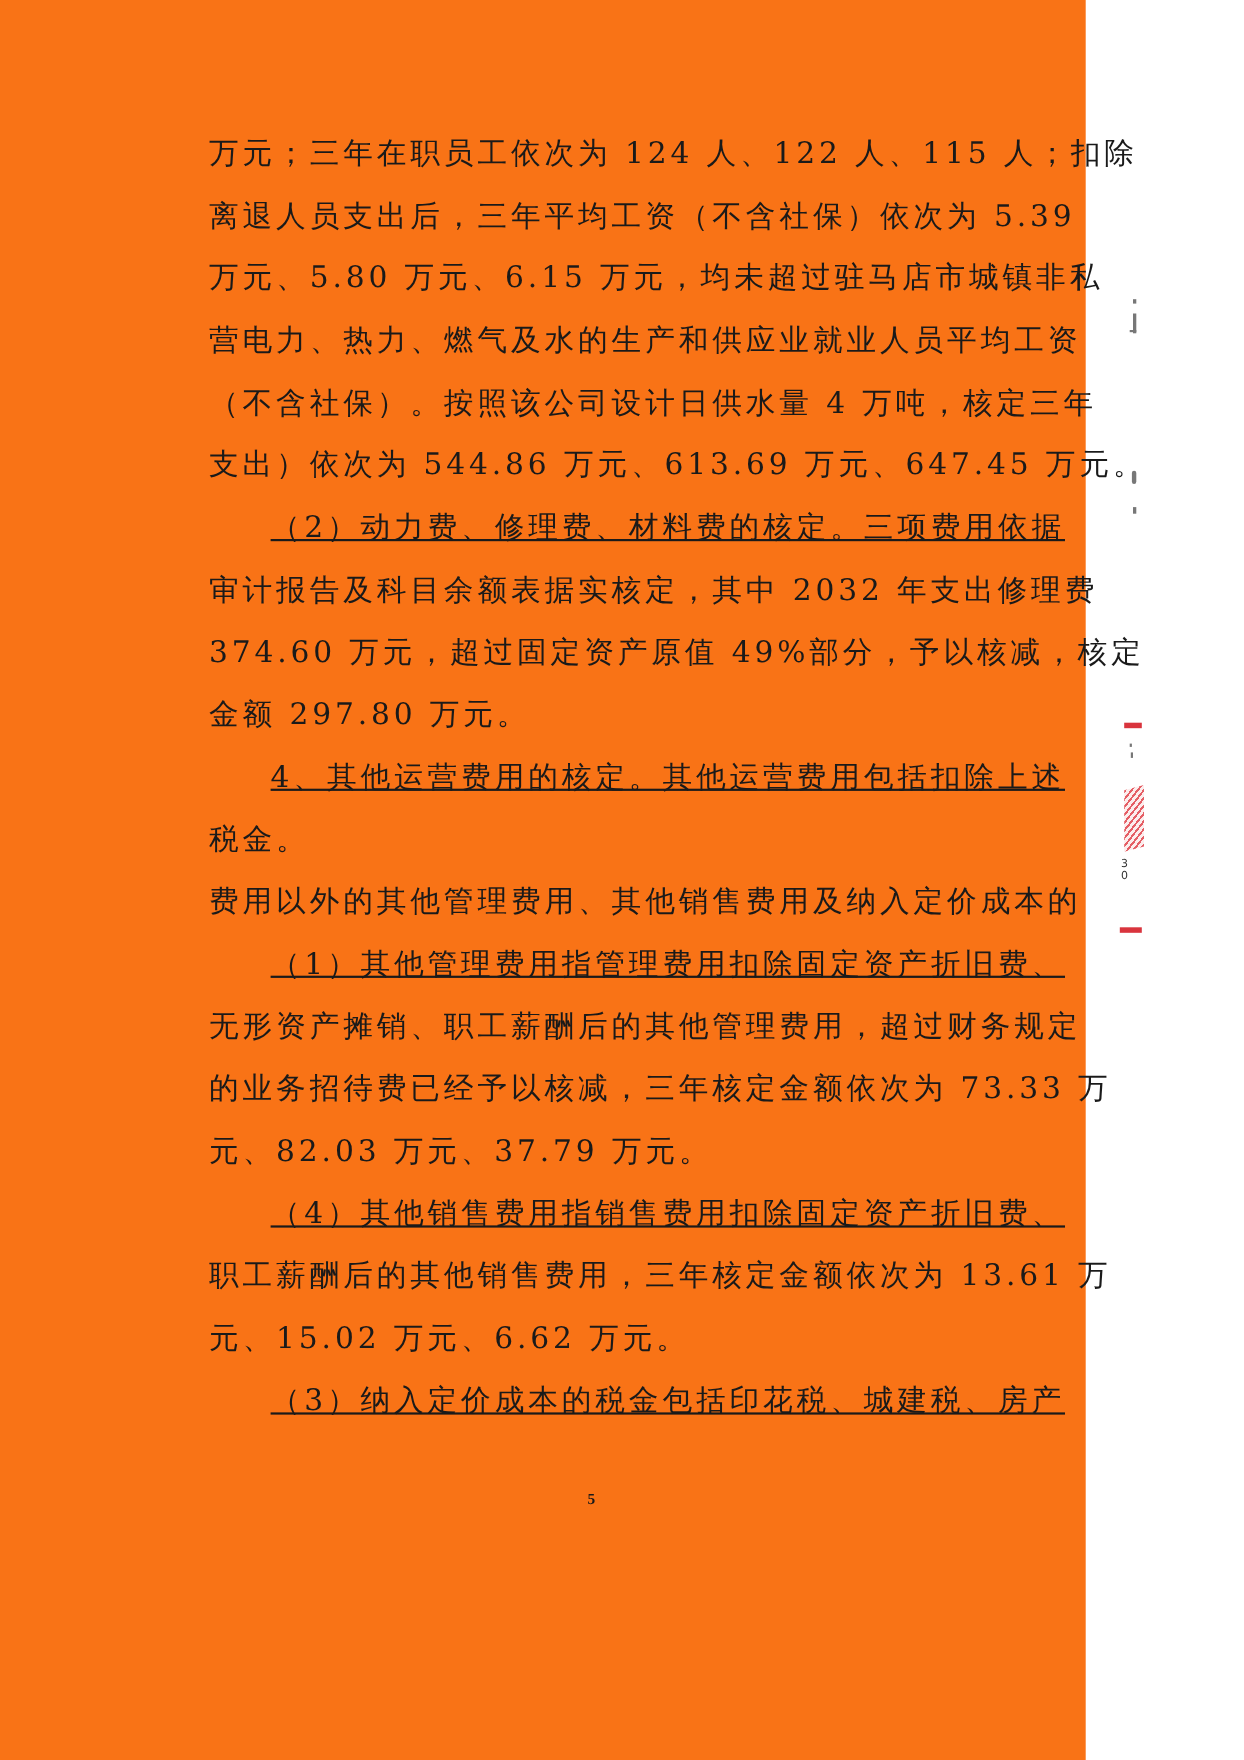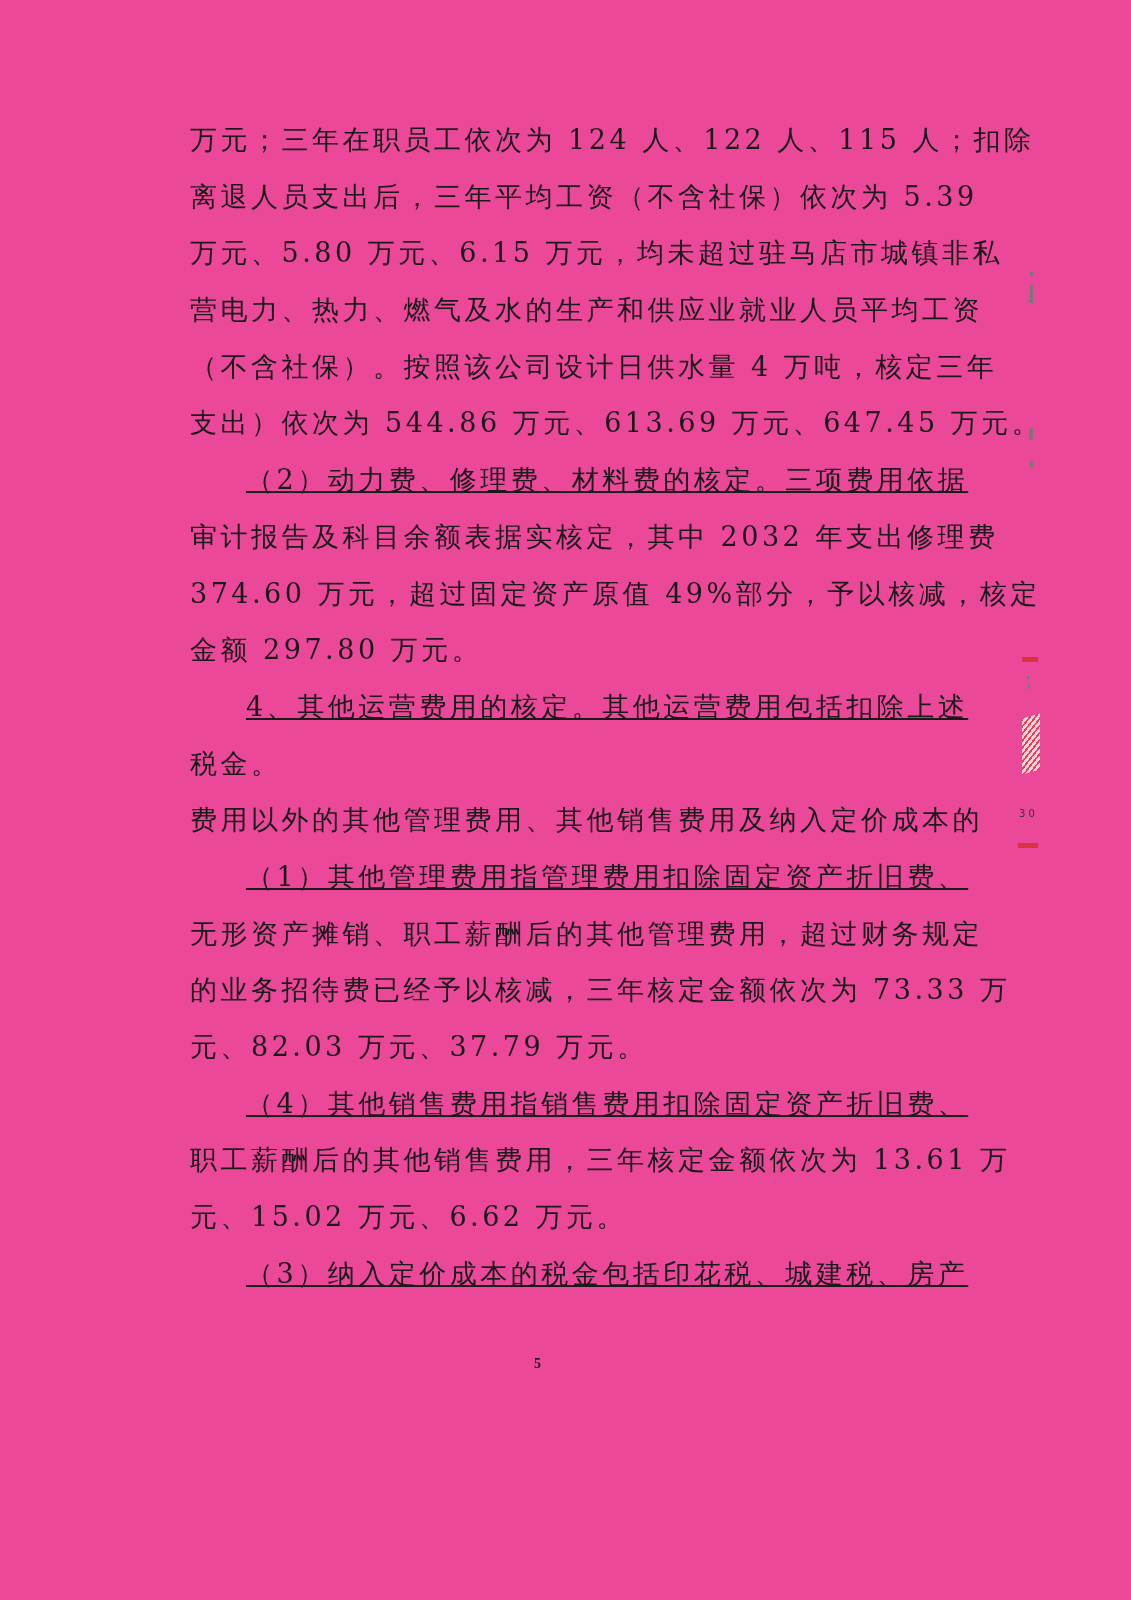--- a/index.html
+++ b/index.html
@@ -11,22 +11,22 @@
     width: 1131px;
     height: 1600px;
     position: relative;
     overflow: hidden;
     font-family: "DejaVu Serif", "Liberation Serif", serif;
     color: #1a1a1a;
   }
   .page {
     position: absolute;
     left: 0; top: 0;
-    width: 1131px; height: 1600px;
-    background: #ec4899;
+    width: 987px; height: 1600px;
+    background: #f97316;
   }
   .body-text {
     position: absolute;
     left: 190px;
     top: 112px;
     width: 715px;
   }
   .line {
     font-size: 27px;
     line-height: 56.7px;
@@ -102,16 +102,16 @@
     <div class="mark grey" style="left:1030px; top:272px; width:3px; height:4px; position:absolute;"></div>
     <div class="mark grey" style="left:1030px; top:285px; width:3px; height:18px; position:absolute;"></div>
     <div class="mark grey" style="left:1027px; top:300px; width:6px; height:2px; position:absolute;"></div>
     <div class="mark grey" style="left:1029px; top:428px; width:4px; height:12px; position:absolute; border-radius:2px;"></div>
     <div class="mark grey" style="left:1030px; top:461px; width:3px; height:6px; position:absolute;"></div>
     <div class="mark red" style="left:1022px; top:657px; width:16px; height:5px; position:absolute;"></div>
     <div class="mark grey" style="left:1027px; top:676px; width:2px; height:3px; position:absolute;"></div>
     <div class="mark grey" style="left:1028px; top:684px; width:2px; height:5px; position:absolute;"></div>
   </div>
   <div class="stamp"></div>
-  <div class="red-text" style="left:1019px; top:808px; color:#333;">3 0</div>
+  <div class="red-text" style="left:1019px; top:780px; color:#333;">3 0</div>
   <div class="mark red" style="position:absolute; left:1018px; top:843px; width:20px; height:5px;"></div>
 
 </div>
 
 </body></html>

